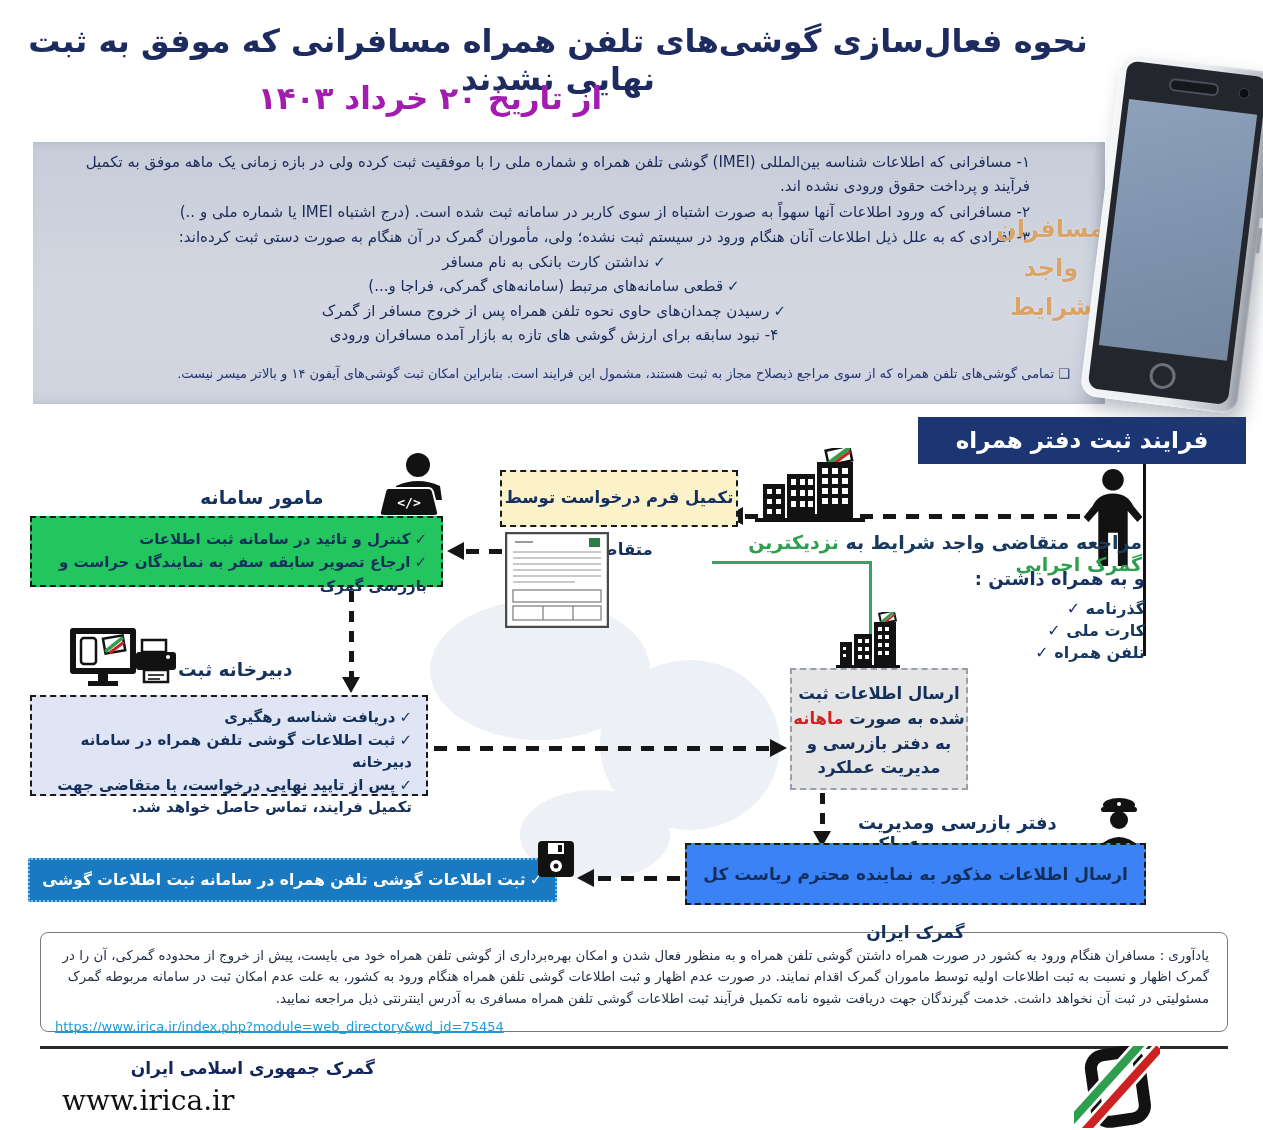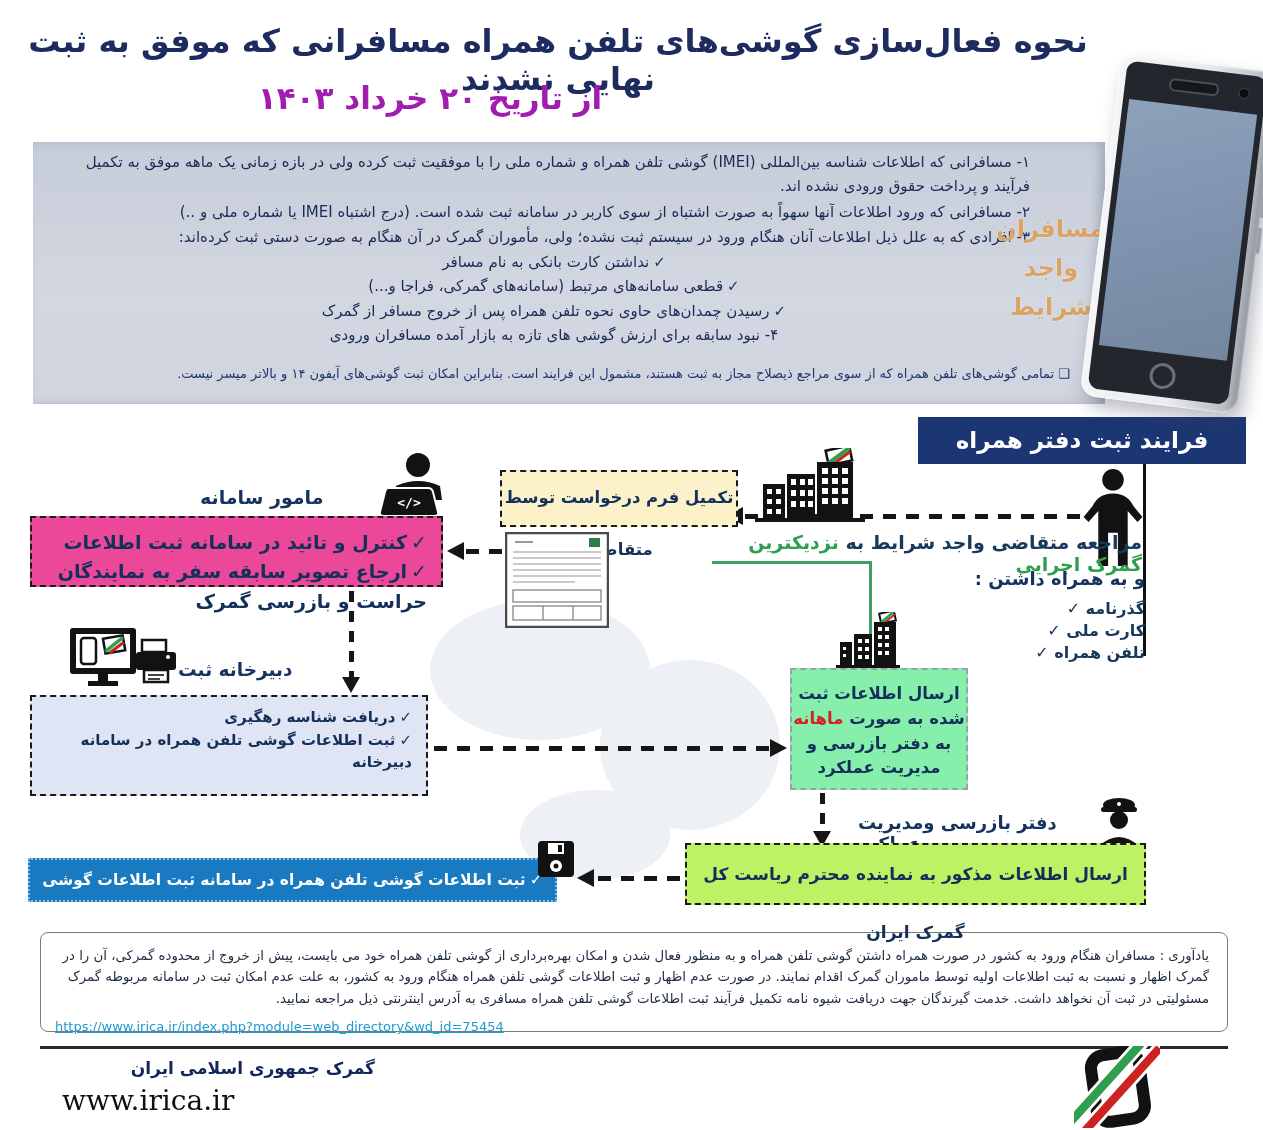--- a/index.html
+++ b/index.html
@@ -41,27 +41,27 @@
   
   .dash-h{height:5px;background:repeating-linear-gradient(90deg,#161616 0 13px,transparent 13px 23px);}
   .dash-v{width:5px;background:repeating-linear-gradient(180deg,#161616 0 11px,transparent 11px 20px);}
   .arr-l{width:0;height:0;border-top:9px solid transparent;border-bottom:9px solid transparent;border-right:17px solid #161616;}
   .arr-r{width:0;height:0;border-top:9px solid transparent;border-bottom:9px solid transparent;border-left:17px solid #161616;}
   .arr-d{width:0;height:0;border-left:9px solid transparent;border-right:9px solid transparent;border-top:16px solid #161616;}
   
   .box{border:2.5px dashed #1a1a1a;box-sizing:border-box;z-index:3;}
   .yellow-box{left:500px;top:470px;width:238px;height:57px;background:#fbf2ca;
       font-size:16.5px;font-weight:700;color:#15305c;text-align:center;line-height:52px;}
-  .pink-box{left:30px;top:516px;width:413px;height:71px;background:#ec4899;
-      font-size:19px;font-weight:700;color:#14305a;text-align:right;padding:10px 14px 0 8px;line-height:1.55;}
+  .pink-box{left:30px;top:516px;width:413px;height:71px;background:#22c55e;
+      font-size:15px;font-weight:700;color:#14305a;text-align:right;padding:10px 14px 0 8px;line-height:1.55;}
   .blue-box{left:30px;top:695px;width:398px;height:101px;background:#dfe5f4;
       font-size:15px;font-weight:700;color:#14305a;text-align:right;padding:9px 14px 0 8px;line-height:1.5;}
-  .monthly-box{left:790px;top:668px;width:178px;height:122px;background:#86efac;border:2px dashed #98a0ae;
+  .monthly-box{left:790px;top:668px;width:178px;height:122px;background:#e5e5e5;border:2px dashed #98a0ae;
       font-size:16.5px;font-weight:700;color:#15305b;text-align:center;padding-top:12px;line-height:1.5;box-sizing:border-box;z-index:3;}
-  .purple-box{left:685px;top:843px;width:461px;height:62px;background:#bef264;
+  .purple-box{left:685px;top:843px;width:461px;height:62px;background:#3b82f6;
       font-size:17px;font-weight:700;color:#14305a;text-align:center;line-height:58px;}
   .final-box{left:28px;top:858px;width:529px;height:44px;background:#1a7ac1;border:2px dotted #7fc0e8;
       color:#fff;font-size:15.5px;font-weight:700;text-align:center;line-height:40px;box-sizing:border-box;z-index:3;}
   .red{color:#d42222;}
   .green{color:#2f9e4e;}
   .flow-label{font-weight:800;color:#16325e;z-index:3;}
   .visit-line{left:700px;top:531px;width:442px;text-align:right;font-size:19px;font-weight:800;color:#17395e;z-index:3;}
   .bring-title{left:960px;top:568px;width:185px;text-align:right;font-size:18px;}
   .bring-list{left:955px;top:598px;width:190px;text-align:right;font-size:16px;font-weight:700;color:#17395e;line-height:22px;z-index:3;}
   .green-ul-h{left:712px;top:561px;width:160px;height:3px;background:#3f9f63;}
@@ -239,20 +239,21 @@
     <rect x="76" y="44" width="24" height="12" fill="#fff" stroke="#121212" stroke-width="2.5"></rect>
     <line x1="80" y1="49" x2="96" y2="49" stroke="#121212" stroke-width="1.6"></line>
     <line x1="80" y1="53" x2="92" y2="53" stroke="#121212" stroke-width="1.6"></line>
   </svg>
 </div>
 <div class="abs rtl flow-label" style="left:178px;top:659px;width:125px;font-size:18.5px;text-align:left;">دبیرخانه ثبت</div>
 
 <div class="abs rtl box blue-box">
   <div><span class="chk">✓</span><span>دریافت شناسه رهگیری</span></div>
   <div><span class="chk">✓</span><span>ثبت اطلاعات گوشی تلفن همراه در سامانه دبیرخانه</span></div>
+  <div><span class="chk">✓</span><span>پس از تایید نهایی درخواست، با متقاضی جهت تکمیل فرایند، تماس حاصل خواهد شد.</span></div>
 </div>
 
 <div class="abs dash-h" style="left:434px;top:746px;width:335px;"></div>
 <div class="abs arr-r" style="left:770px;top:739px;"></div>
 
 <div class="abs rtl visit-line">
   <span>مراجعه متقاضی واجد شرایط به </span><span class="green">نزدیکترین گمرک اجرایی</span>
 </div>
 <div class="abs green-ul-h"></div>
 <div class="abs green-ul-v"></div>

